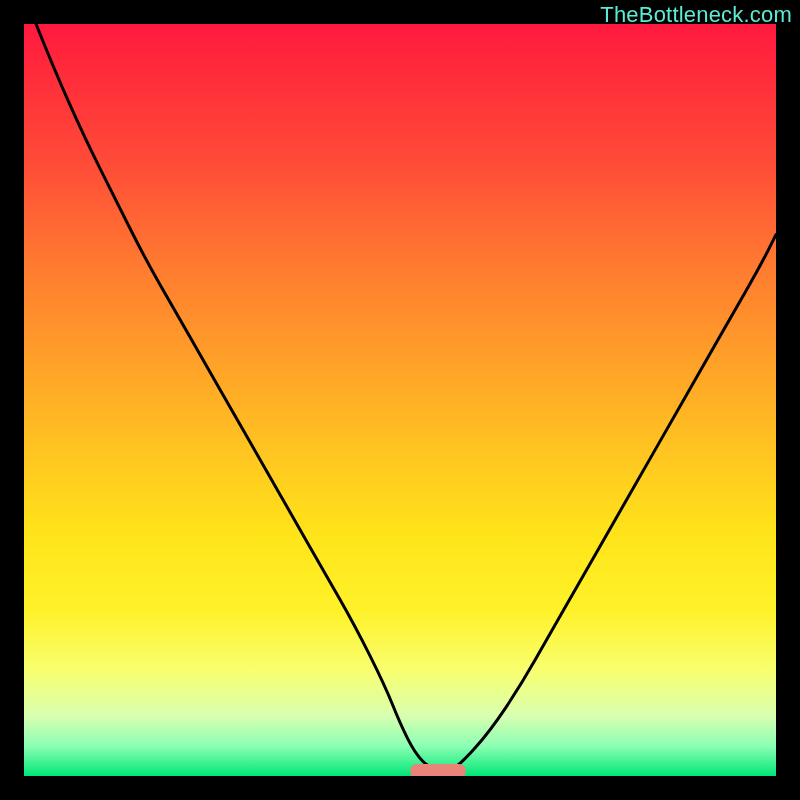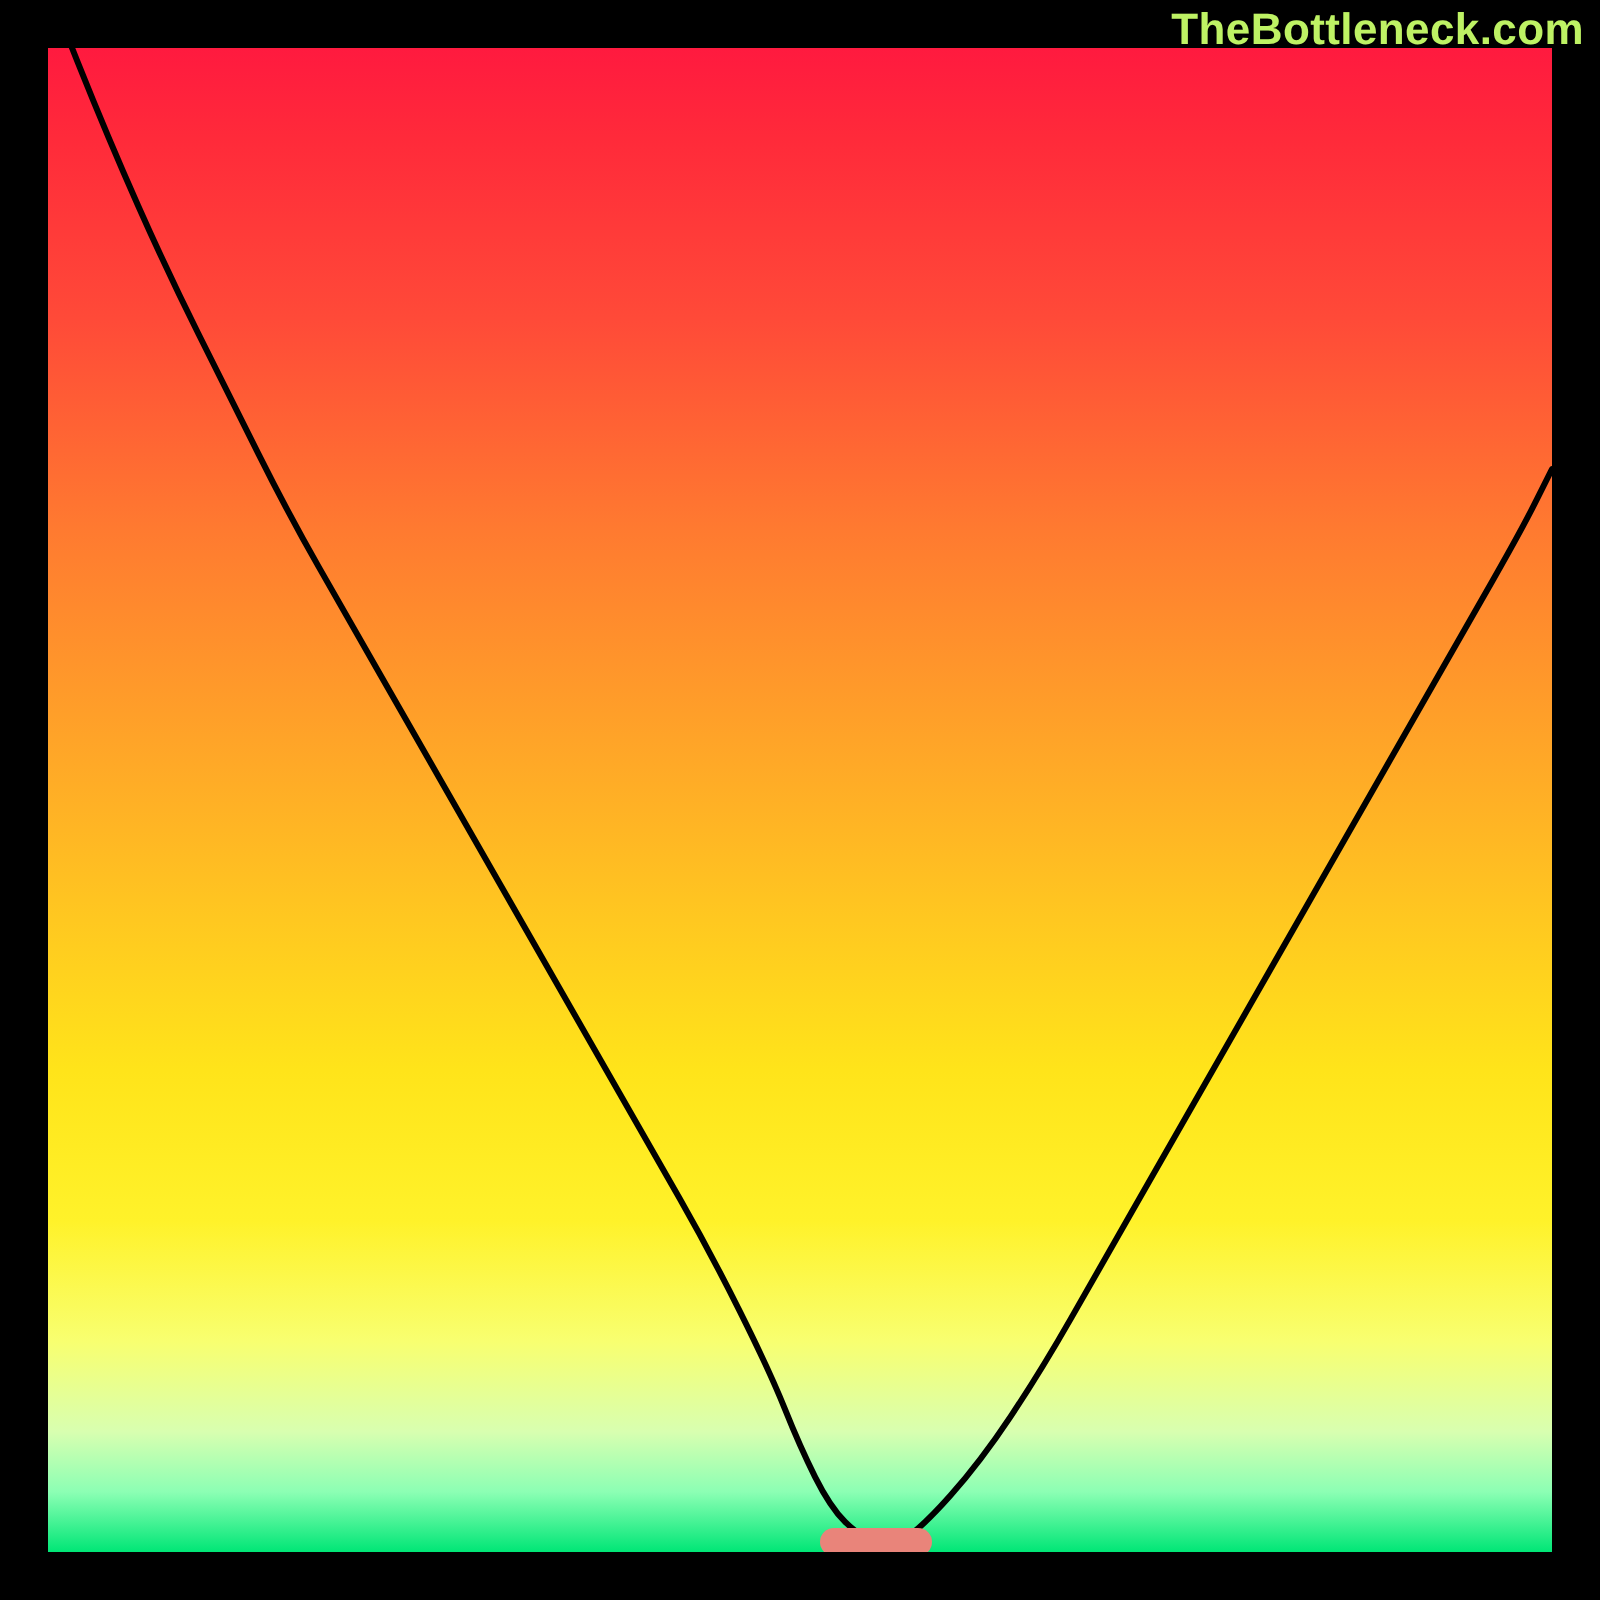--- a/index.html
+++ b/index.html
@@ -37,23 +37,23 @@
       #d8ffb0 92%,
       #8CFFB4 96%,
       #00e676 100%
     );
     overflow: hidden;
   }
   .watermark {
     position: absolute;
     top: 2px;
     right: 8px;
-    color: #bef264;
+    color: #5eead4;
     font-size: 22px;
-    font-weight: 700;
+    font-weight: 400;
     letter-spacing: 0.2px;
     user-select: none;
   }
   .marker {
     position: absolute;
     width: 56px;
     height: 14px;
     border-radius: 7px;
     transform: translate(-50%, -50%);
   }

